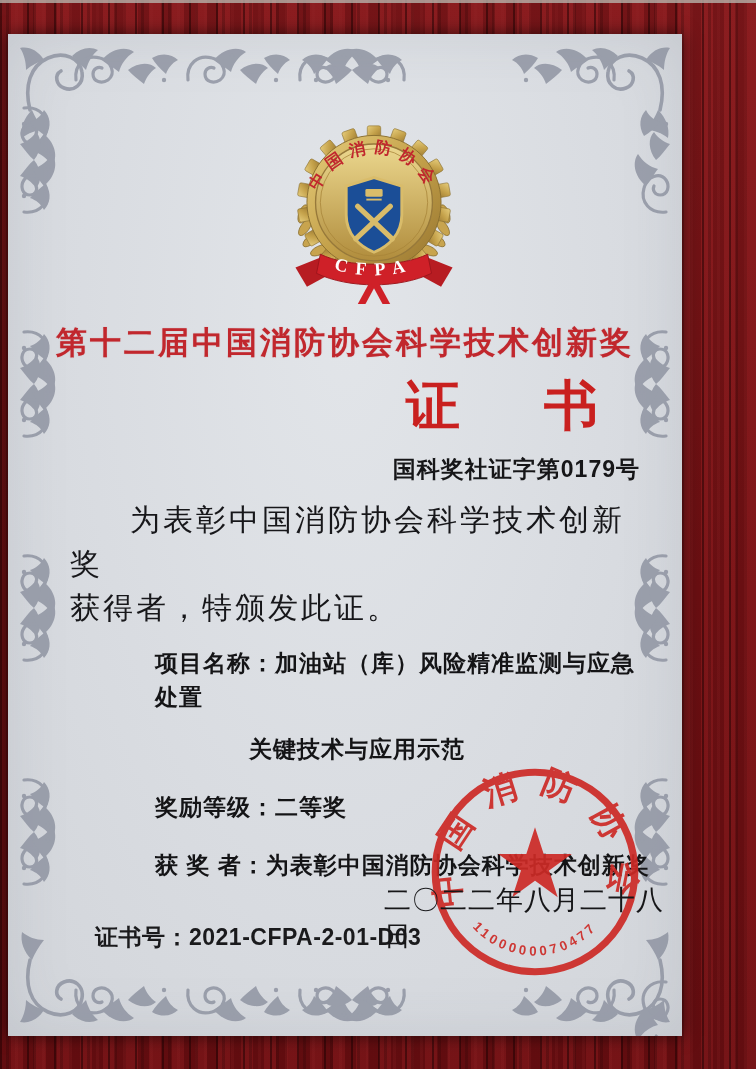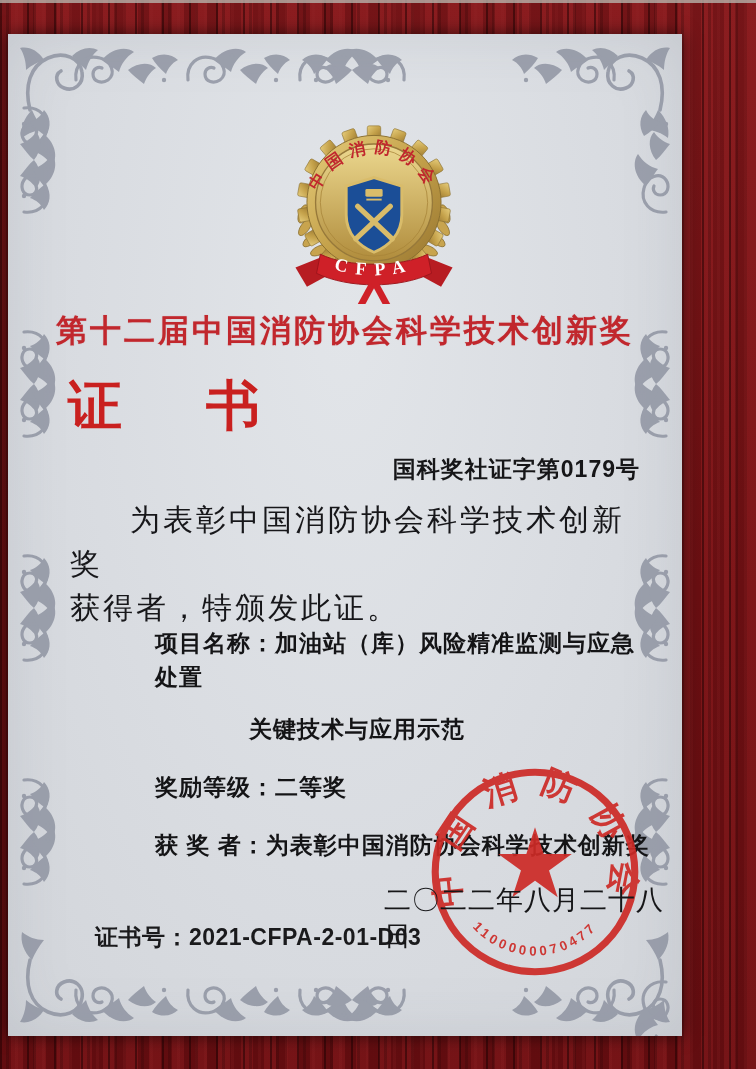--- a/index.html
+++ b/index.html
@@ -14,44 +14,44 @@
   }
   .paper{
     position:absolute;left:8px;top:34px;width:674px;height:1002px;
     background:
       radial-gradient(ellipse at 50% 28%, #e2e5e9 0%, #d9dce1 55%, #d2d5da 100%);
     box-shadow:0 0 16px rgba(0,0,0,.6), inset 0 0 60px rgba(120,125,140,.18);
   }
   .ornament{position:absolute;left:0;top:0;color:#8d92a0;opacity:.82;pointer-events:none;}
   .emblem-wrap{position:absolute;left:262px;top:88px;width:208px;height:182px;}
   .award-title{
-    position:absolute;left:0;top:276px;width:100%;
+    position:absolute;left:0;top:288px;width:100%;
     text-align:center;font-size:31px;font-weight:bold;letter-spacing:3px;
     color:#c1272d;text-shadow:0 0 1px rgba(193,39,45,.4);
     font-family:"Liberation Serif","DejaVu Serif",serif;
   }
   .doc-title{
     position:absolute;left:0;top:336px;width:100%;
-    text-align:left;font-size:54px;font-weight:bold;
+    text-align:right;font-size:54px;font-weight:bold;
     letter-spacing:84px;padding-left:60px;box-sizing:border-box;
     color:#c9201f;font-family:"Liberation Serif","DejaVu Serif",serif;
   }
   .issue-no{
     position:absolute;right:42px;top:420px;
     font-size:23px;font-weight:bold;color:#161618;letter-spacing:1px;
   }
   .body-text{
     position:absolute;left:62px;top:464px;width:560px;
     font-family:"DejaVu Serif","Liberation Serif",serif;
     font-size:30px;line-height:44px;color:#17171a;letter-spacing:3px;font-weight:500;
   }
   .body-text .line1{text-indent:60px;display:block;}
   .body-text .line2{display:block;}
   .fields{position:absolute;left:147px;top:592px;width:500px;color:#141416;}
-  .field-row{font-size:23px;font-weight:bold;letter-spacing:1px;line-height:34px;}
+  .field-row{font-size:23px;font-weight:bold;letter-spacing:1px;line-height:34px;margin-top:20px;}
   .field-row .lbl{display:inline-block;}
   .proj2{padding-left:94px;margin-top:18px;}
   .row-gap{margin-top:24px;}
   .seal-wrap{position:absolute;left:415px;top:726px;width:224px;height:224px;z-index:4;}
   .issue-date{
     position:absolute;left:376px;top:848px;z-index:5;
     font-size:27px;font-weight:normal;color:#161618;letter-spacing:1px;
     font-family:"Liberation Serif","DejaVu Serif",serif;
   }
   .cert-no{

